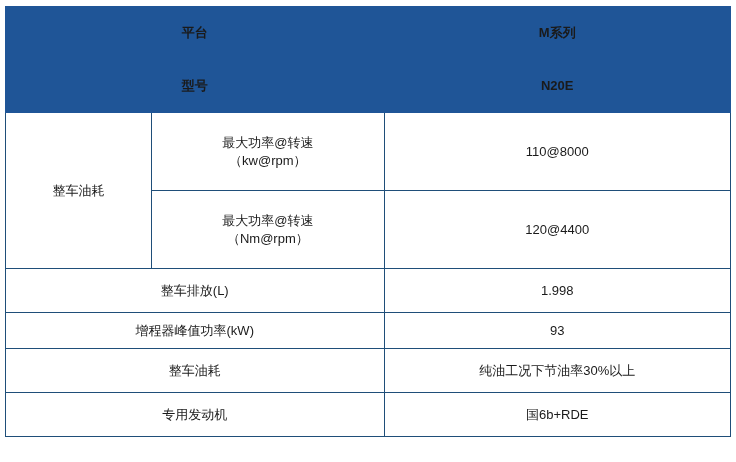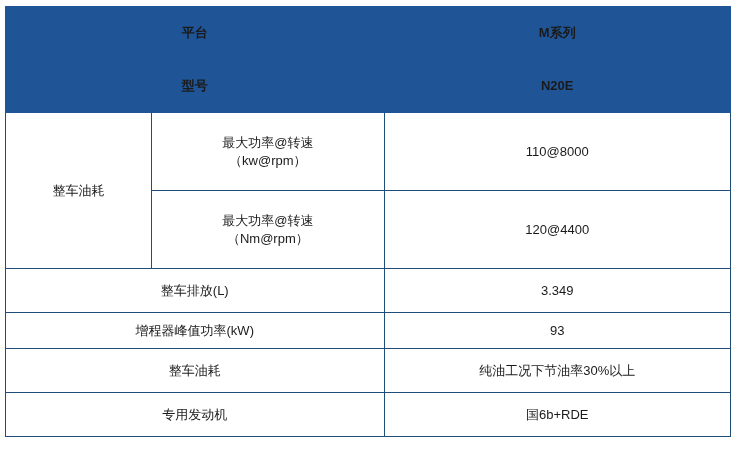--- a/index.html
+++ b/index.html
@@ -91,21 +91,21 @@
       <td>
         <span class="two-line">
           <span>最大功率@转速</span>
           <span>（Nm@rpm）</span>
         </span>
       </td>
       <td>120@4400</td>
     </tr>
     <tr class="row-mid">
       <td colspan="2">整车排放(L)</td>
-      <td>3.349</td>
+      <td>1.998</td>
     </tr>
     <tr class="row-short">
       <td colspan="2">增程器峰值功率(kW)</td>
       <td>93</td>
     </tr>
     <tr class="row-mid">
       <td colspan="2">整车油耗</td>
       <td>纯油工况下节油率30%以上</td>
     </tr>
     <tr class="row-mid">

